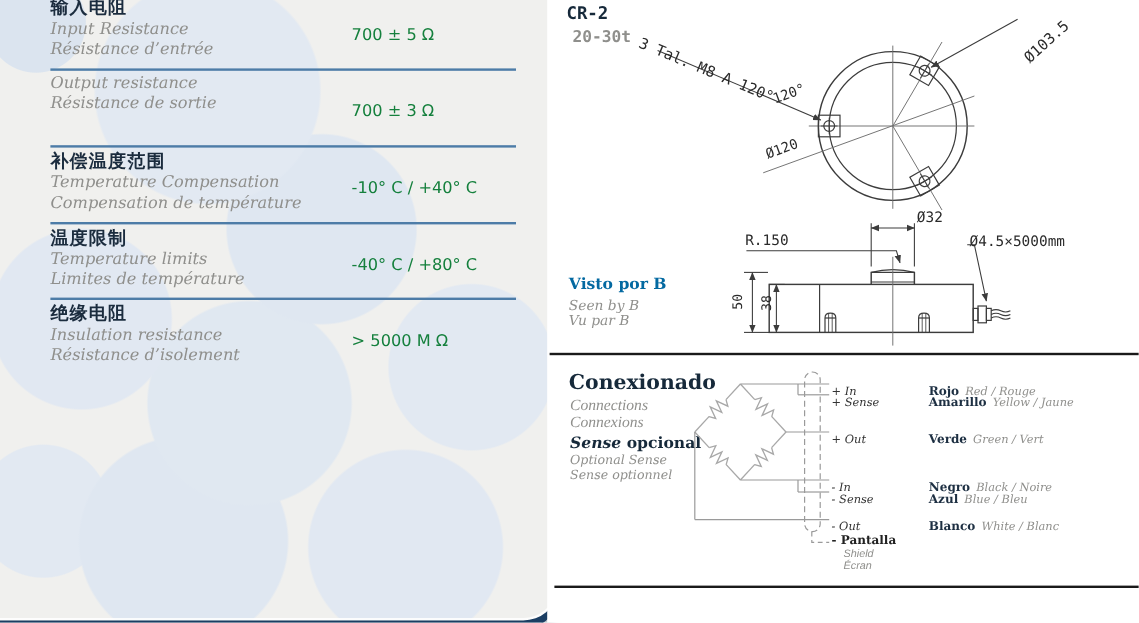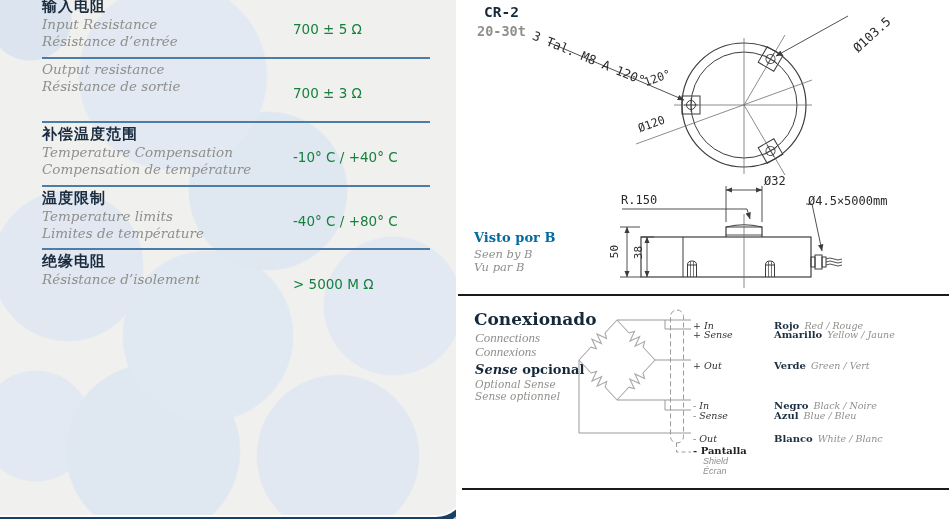--- a/index.html
+++ b/index.html
@@ -26,21 +26,21 @@
   .spec-row{position:absolute;left:0;width:388px;height:62px;}
   .spec-row .cn{font-size:15px;font-weight:bold;color:#1b2c3e;line-height:19px;letter-spacing:1px;}
   .spec-row .lat{font-family:"DejaVu Serif",serif;font-style:italic;font-size:13.5px;
                  color:#8f8f8c;line-height:16.5px;}
   .spec-row .val{position:absolute;left:251px;top:24px;font-size:13.5px;color:#15803d;}
   .sep{position:absolute;left:0;width:388px;height:2px;background:#4d7ca7;}
 
   
   .right{position:absolute;left:456px;top:0;width:493px;height:519px;background:#fff;}
   .hline{position:absolute;background:#1a1a1a;height:2px;}
-  .model{position:absolute;left:28px;top:4px;font-family:"DejaVu Sans Mono",monospace;
+  .model{position:absolute;left:16px;top:4px;font-family:"DejaVu Sans Mono",monospace;
          font-weight:bold;font-size:14.5px;color:#16293a;}
   .capacity{position:absolute;left:21px;top:23px;font-family:"DejaVu Sans Mono",monospace;
          font-size:13.5px;color:#8f8f8c;font-weight:bold;}
 
   .cad{position:absolute;font-family:"DejaVu Sans Mono",monospace;font-size:11.5px;
        color:#2a2a2a;white-space:nowrap;}
   .rot90{transform:rotate(-90deg);transform-origin:center;}
 
   .viewb-es{position:absolute;left:18px;top:230px;font-family:"DejaVu Serif",serif;
        font-weight:bold;font-size:13px;color:#0369a1;}
@@ -103,20 +103,21 @@
     <div class="spec-row" style="top:189px">
       <div class="cn">温度限制</div>
       <div class="lat">Temperature limits</div>
       <div class="lat">Limites de température</div>
       <div class="val">-40° C / +80° C</div>
     </div>
     <div class="sep" style="top:248px"></div>
 
     <div class="spec-row" style="top:252px">
       <div class="cn">绝缘电阻</div>
+      <div class="lat">Insulation resistance</div>
       <div class="lat">Résistance d’isolement</div>
       <div class="val">&gt; 5000 M Ω</div>
     </div>
   </div>
 
   <div class="right">
 
     <div class="model">CR-2</div>
     <div class="capacity">20-30t</div>
 

